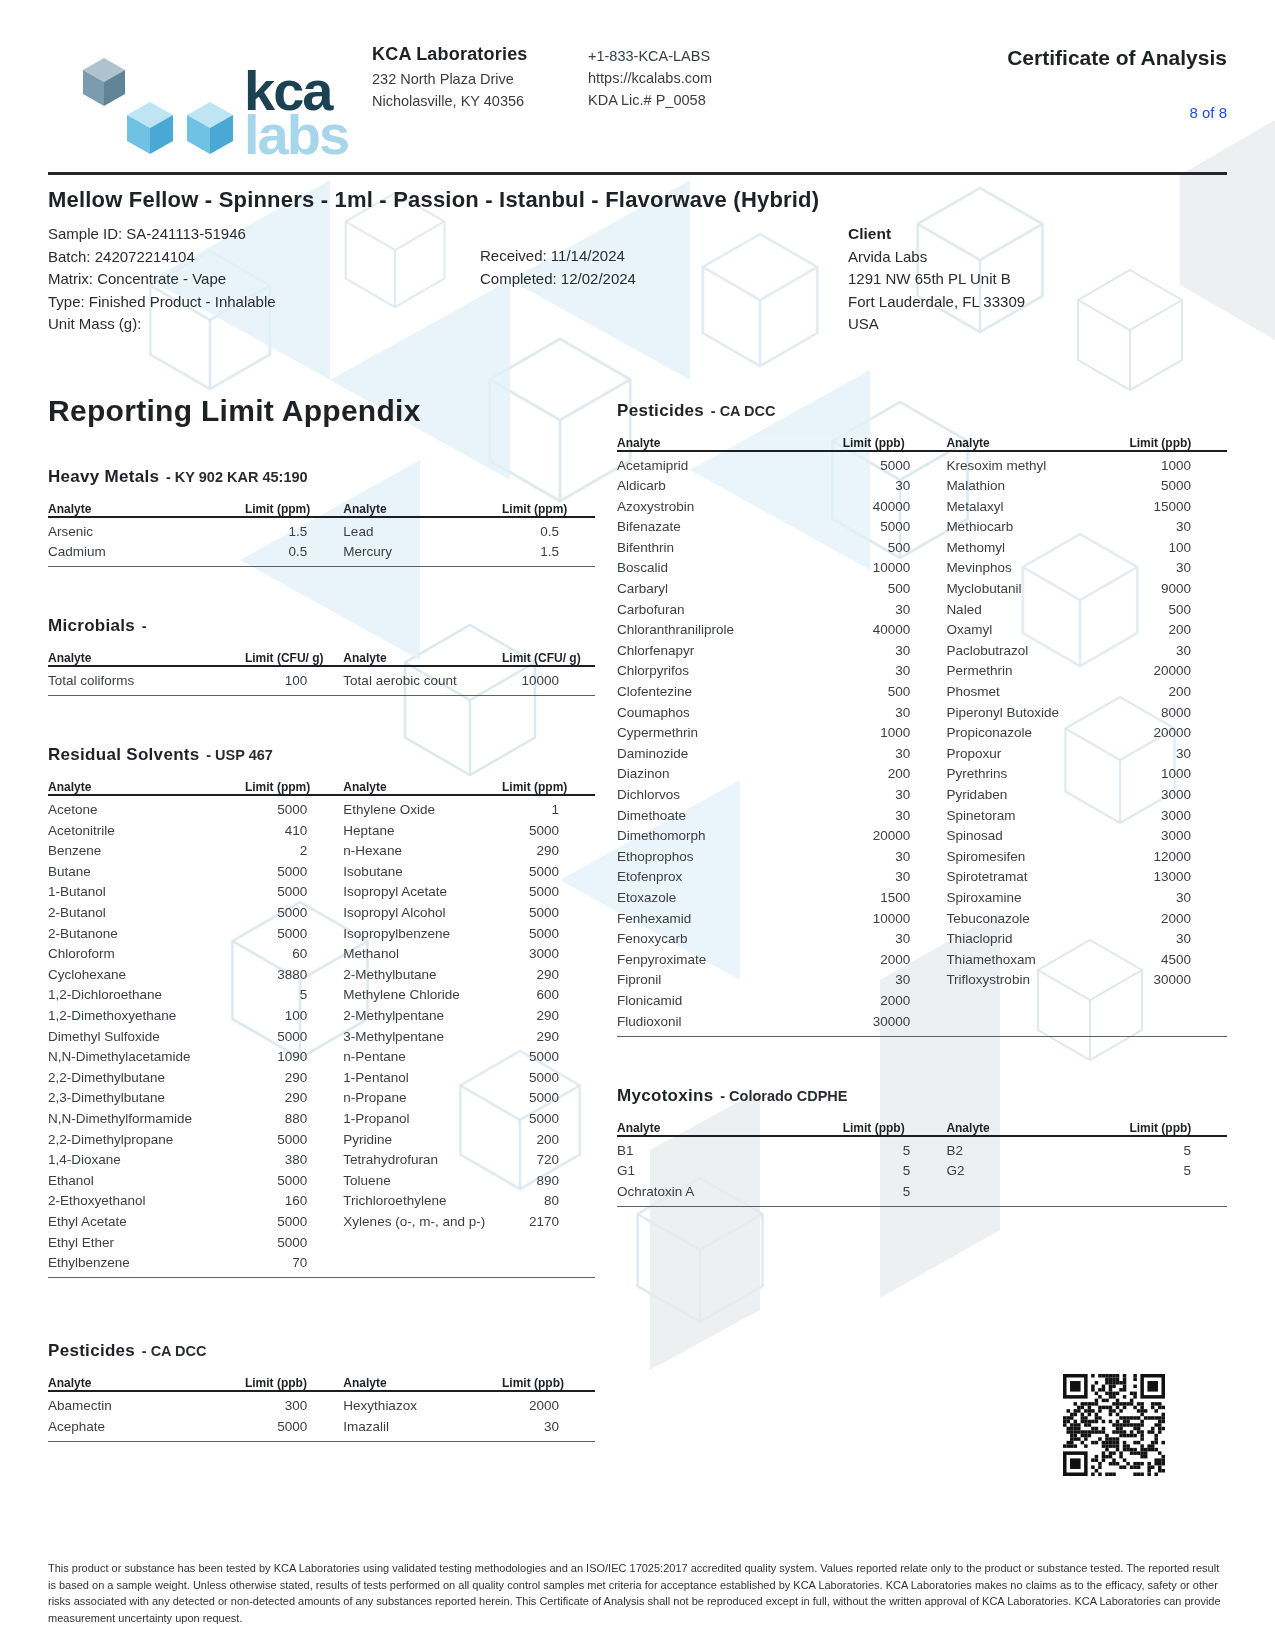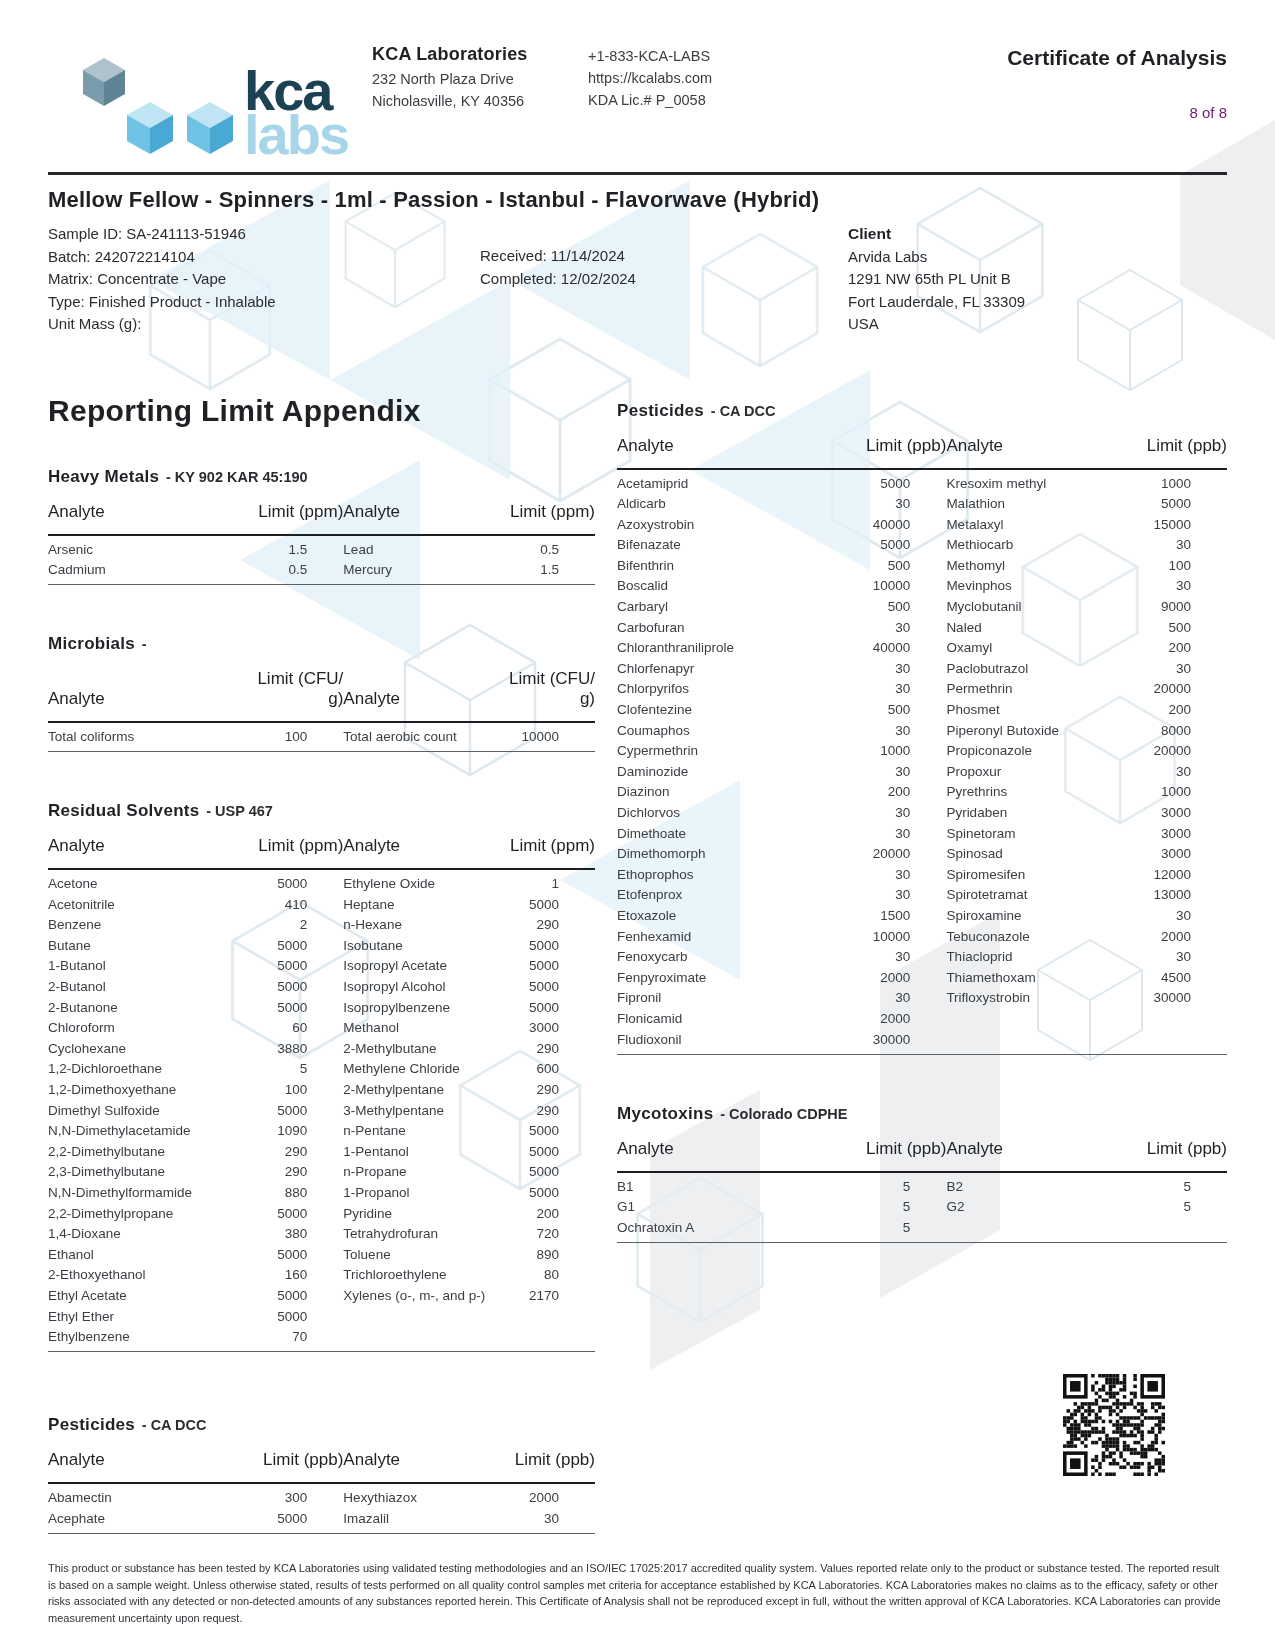--- a/index.html
+++ b/index.html
@@ -16,21 +16,21 @@
   .header { display:flex; align-items:flex-start; padding-top:26px; }
   .logo-wrap { width:318px; flex:0 0 auto;margin-top:28px; }
   .lab-block { margin-left:6px; width:216px; padding-top:18px; }
   .lab-name { font-size:18px; font-weight:bold; letter-spacing:.2px; }
   .lab-line { font-size:14.5px; color:#3a3d42; margin-top:6px; }
   .contact-block { width:250px; padding-top:22px; }
   .contact-line { font-size:14.5px; color:#3a3d42; margin-top:6px; }
   .contact-line:first-child { margin-top:0; }
   .doc-block { margin-left:auto; text-align:right; padding-top:20px; }
   .doc-title { font-size:21px; font-weight:bold; }
-  .page-ind { font-size:15px; margin-top:34px; color:#701a75; }
+  .page-ind { font-size:15px; margin-top:34px; color:#1d4ed8; }
   .rule { border-top:3px solid #25272b; margin-top:10px; }
 
   
   .prod-title { font-size:22px; font-weight:bold; margin-top:12px; letter-spacing:.2px; }
   .sample-row { display:flex; margin-top:10px; }
   .sample-left { width:432px; }
   .sample-mid { width:368px; padding-top:22px; }
   .sample-right { flex:1; }
   .info-line { font-size:15px; line-height:22.5px; color:#2a2c30; }
   .client-label { font-size:15.5px; font-weight:bold; line-height:22.5px; }
@@ -42,23 +42,23 @@
   .appendix-title { font-size:30px; font-weight:bold; letter-spacing:.3px; }
 
   .section h2 { margin:0 0 8px 0; }
   .sec-title { font-size:17px; font-weight:bold; letter-spacing:.3px; }
   .sec-method { font-size:14.5px; font-weight:bold; color:#2a2c30; }
   .sec-hm { margin-top:32px; }
   .sec-gap { margin-top:42px; }
   .sec-biggap { margin-top:56px; }
 
   table { width:100%; border-collapse:collapse; border-bottom:1px solid #5c5f63; }
-  th { font-size:17px; font-weight:normal; text-align:left; padding:6px 0 12px 0;
+  th { font-size:12px; font-weight:bold; text-align:left; padding:6px 0 0 0;
        border-bottom:2.5px solid #1c1e21; vertical-align:bottom; }
-  th:nth-child(2), th:nth-child(4) { text-align:right;margin-top:31px; }
+  th:nth-child(2), th:nth-child(4) { text-align:left;margin-top:31px; }
   td { font-size:13.5px; color:#3b3e43; padding:2.8px 0; }
   td:nth-child(2), td:nth-child(4) { text-align:right; padding-right:36px; }
   tbody tr:first-child td { padding-top:6px; }
   tbody tr:last-child td { padding-bottom:7px; }
 
   
   .qr { position:absolute; left:1063px; top:1374px; width:102px; height:102px; z-index:1; }
   .footer { position:absolute; top:1560px; left:48px; right:46px; z-index:1; }
   .disclaimer { font-size:11px; line-height:1.52; color:#303237; }
 </style>

